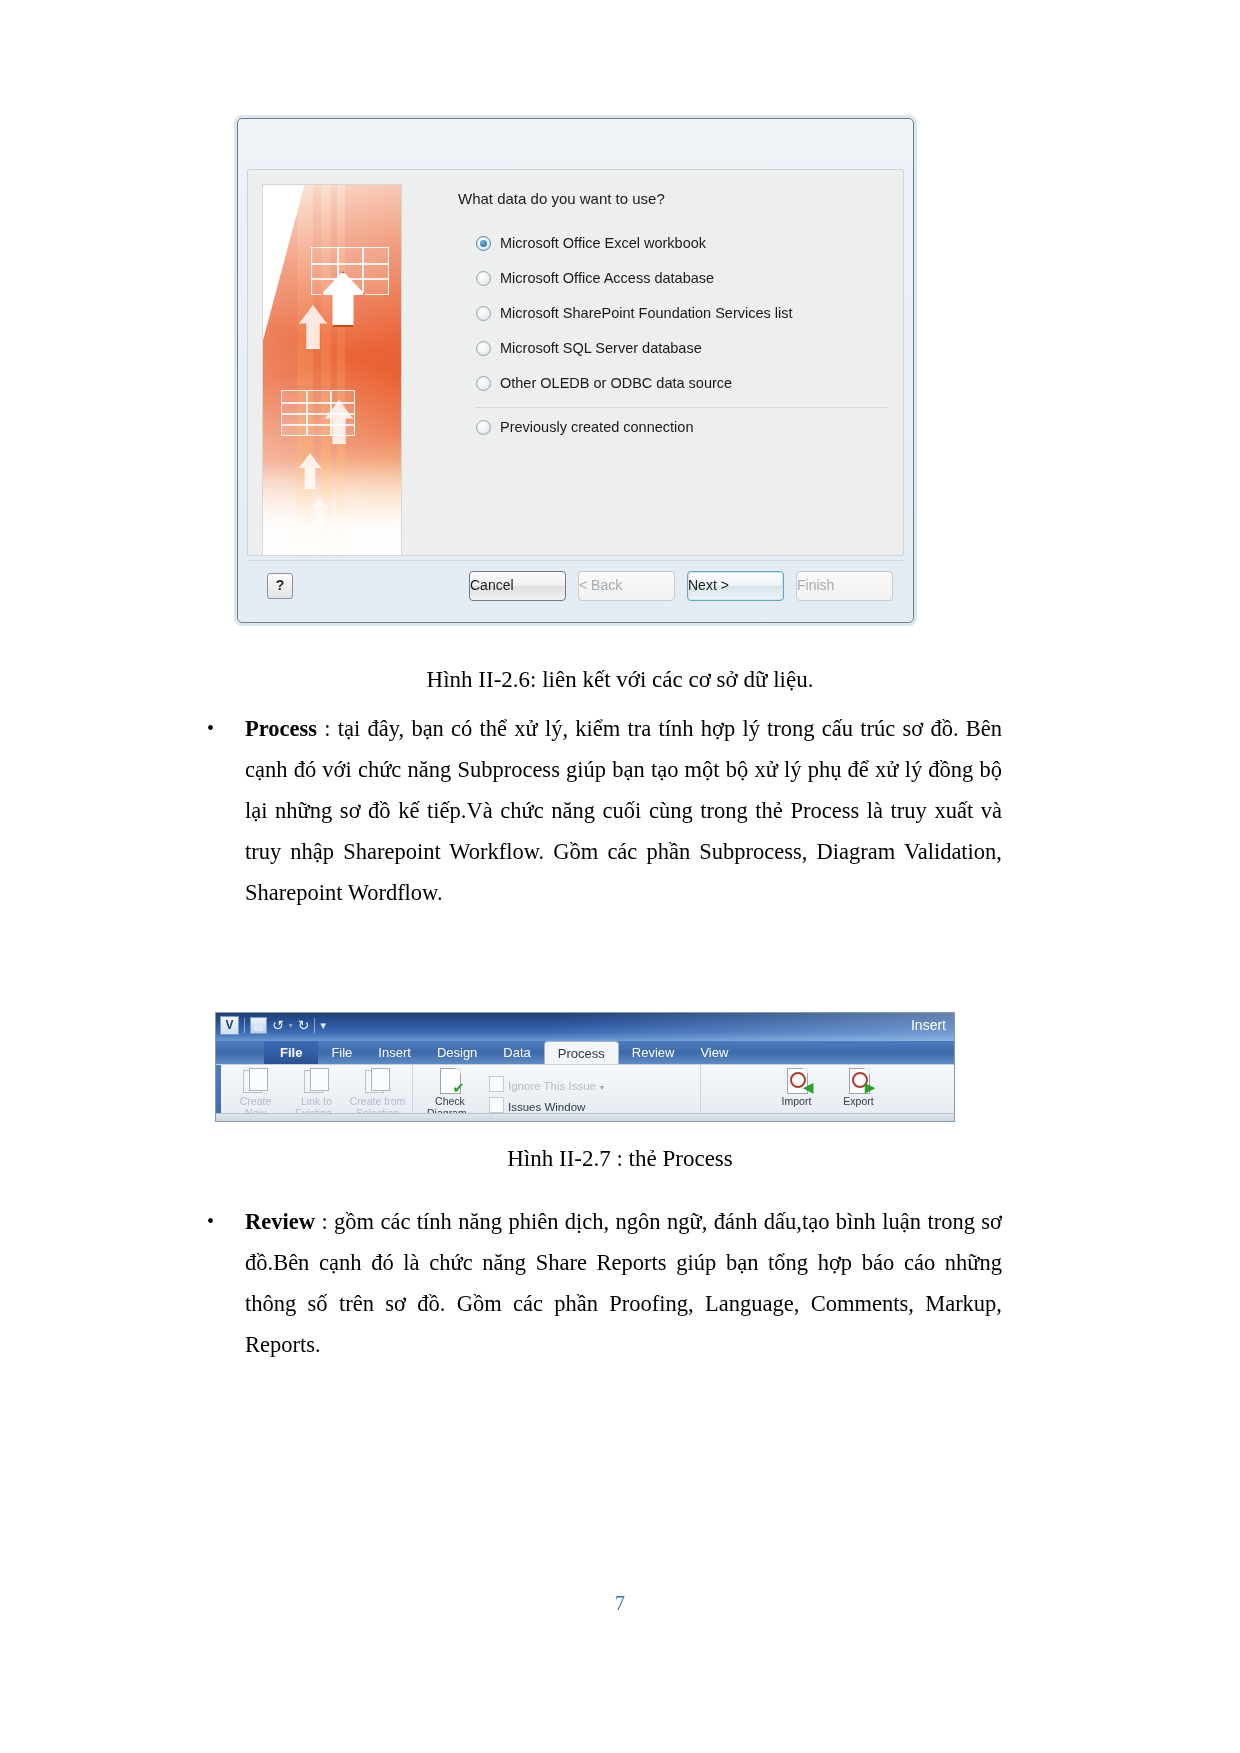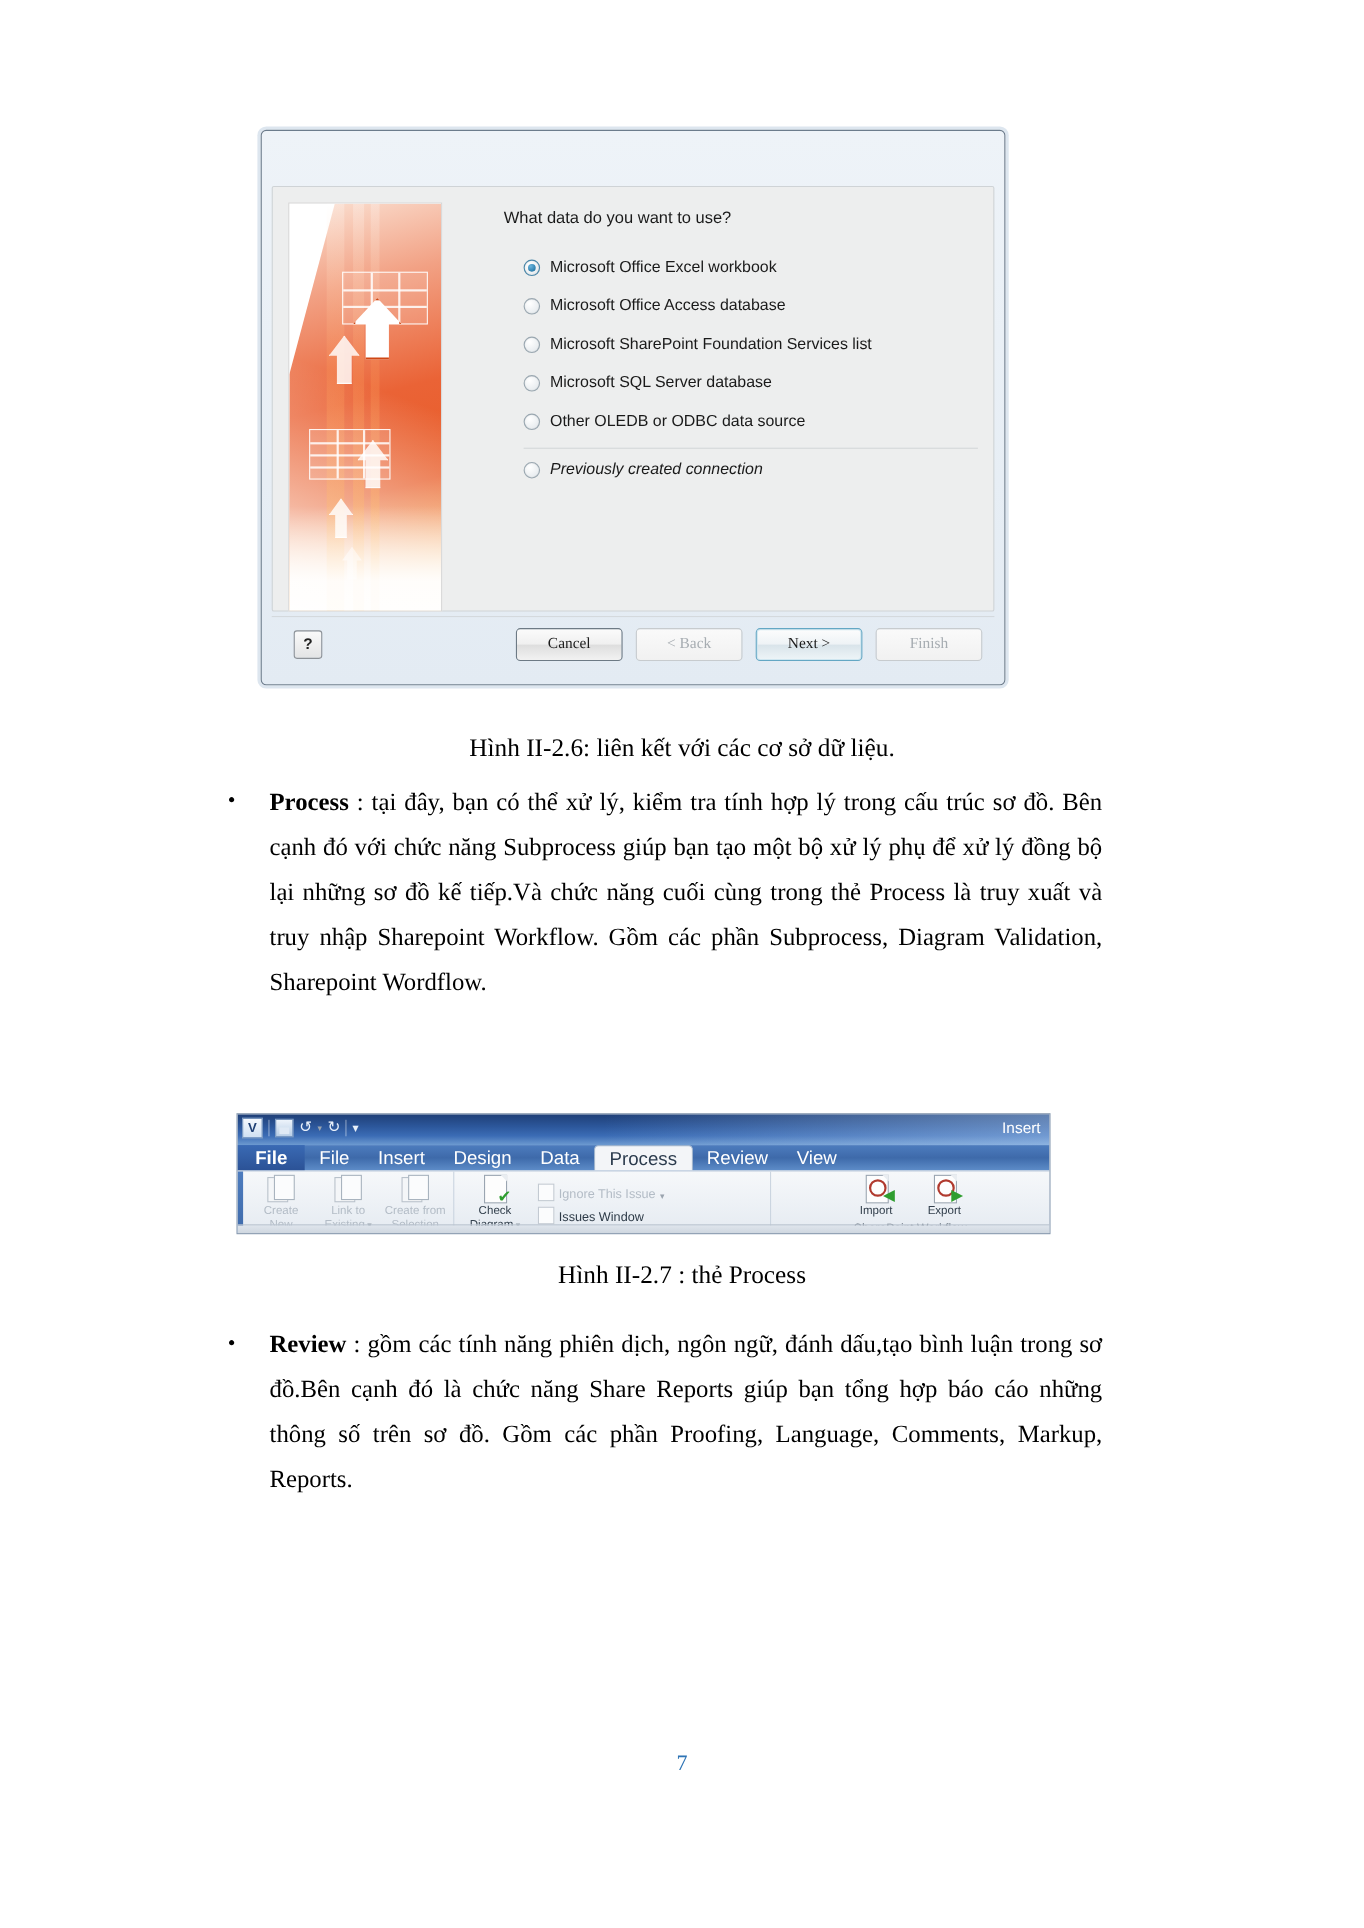--- a/index.html
+++ b/index.html
@@ -222,23 +222,23 @@
     font-weight: bold;
     color: #222;
     text-align: center;
     line-height: 23px;
   }
   .btn {
     position: absolute;
     top: 10px;
     height: 28px;
     border-radius: 4px;
-    font-family: Liberation Serif, serif;
+    font-family: Liberation Sans, sans-serif;
     font-size: 14px;
-    text-align: center;
+    text-align: left;
     line-height: 27px;
     border: 1px solid #9ea6ad;
     background: linear-gradient(180deg, #fbfbfb 0%, #f0f0f0 48%, #dedede 52%, #f2f2f2 100%);
     color: #1a1a1a;
   }
   .btn.cancel { left: 222px; width: 95px; border-color: #6d7a85; }
   .btn.back   { left: 331px; width: 95px; color: #a6acb1; border-color: #c7cbce;
                 background: linear-gradient(180deg, #fafafa 0%, #f1f1f1 100%); }
   .btn.next   { left: 440px; width: 95px; border: 1px solid #63a7c4;
                 box-shadow: 0 0 0 1px #cfe6f0 inset;
@@ -330,21 +330,22 @@
     color: #ffffff;
   }
 
   .rb-tabs {
     position: relative;
     height: 23px;
     background: linear-gradient(180deg, #4d7cbe 0%, #3e6aaa 50%, #5d8cc8 100%);
     display: flex;
     align-items: flex-end;
     font-family: "Liberation Sans", sans-serif;
-    font-size: 17px;
+    font-size: 13px;
+    padding-left: 48px;
   }
   .rb-tab {
     height: 23px;
     line-height: 23px;
     padding: 0 13px;
     color: #ffffff;
     white-space: nowrap;
   }
   .rb-tab.file {
     background: linear-gradient(180deg, #3a6ab4 0%, #2b5296 100%);
@@ -527,21 +528,21 @@
             <span>Microsoft SharePoint Foundation Services list</span>
           </div>
           <div class="opt">
             <span class="radio"></span>
             <span>Microsoft SQL Server database</span>
           </div>
           <div class="opt">
             <span class="radio"></span>
             <span>Other OLEDB or ODBC data source</span>
           </div>
-          <div class="opt" style="margin-top:9px;font-style:italic;">
+          <div class="opt" style="margin-top:9px;">
             <span class="radio"></span>
             <span>Previously created connection</span>
           </div>
         </div>
         <div class="opt-sep"></div>
       </div>
 
       <div class="dialog-footer">
         <div class="help-btn">?</div>
         <div class="btn cancel">Cancel</div>

